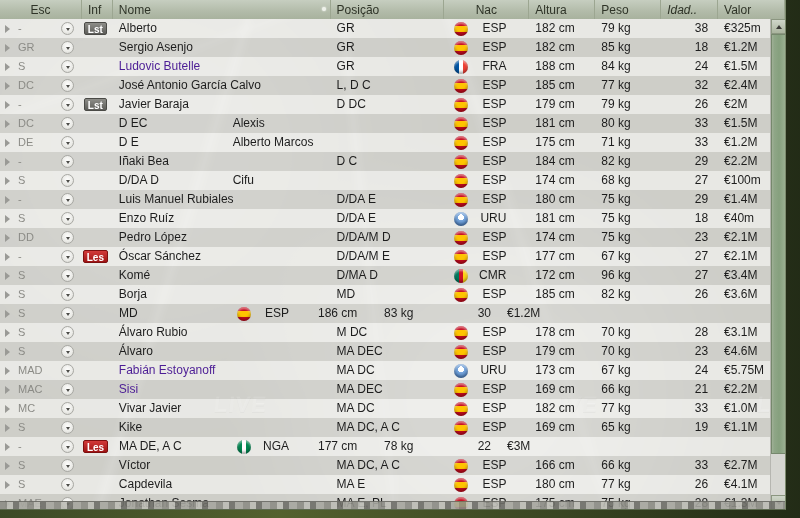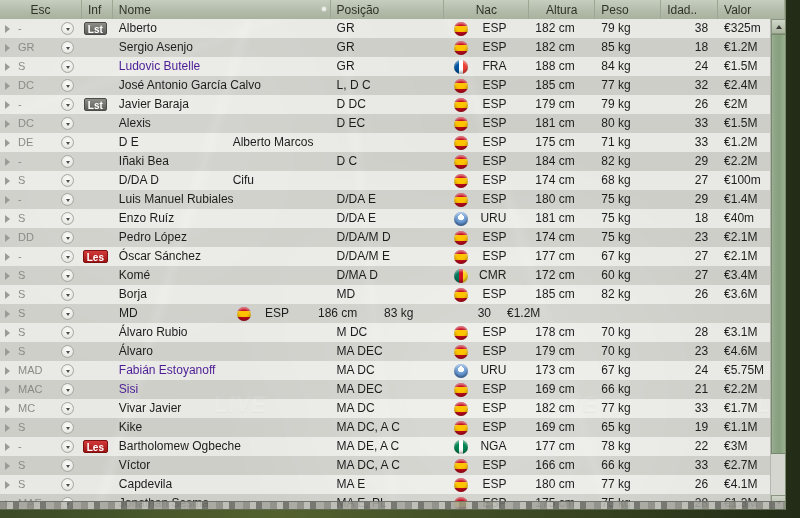--- a/index.html
+++ b/index.html
@@ -127,23 +127,23 @@
   .c-peso  { width: 66px; }
   .c-idade { width: 57px;  text-align:right; padding-right:10px; }
   .c-valor { width: 67px; }
 
   
   .h-esc   { width: 82px;  text-align:center; }
   .h-inf   { width: 31px; }
   .h-nome  { width: 218px; }
   .h-pos   { width: 114px; }
   .h-nac   { width: 85px;  text-align:center; padding-left:22px;}
-  .h-alt   { width: 66px; text-align: center; }
+  .h-alt   { width: 66px; }
   .h-peso  { width: 66px; }
-  .h-idade { width: 57px; }
+  .h-idade { width: 57px; font-style: italic; }
   .h-valor { width: 67px; border-right:none; }
 
   
   .expander {
     width: 14px; height: 19px;
     display:flex; align-items:center; justify-content:center;
     flex: none;
   }
   .expander i {
     display:block;
@@ -403,22 +403,22 @@
           <div class="cell c-esc">
             <div class="expander">
               <i></i>
             </div>
             <div class="esc-abbr">DC</div>
             <div class="dot-btn">
               <i></i>
             </div>
           </div>
           <div class="cell c-inf"></div>
+          <div class="cell c-pos">D EC</div>
           <div class="cell c-nome"><span class="nome-text">Alexis</span></div>
-          <div class="cell c-pos">D EC</div>
           <div class="cell c-nac">
             <span class="flag ESP"></span>
             <span class="nac-code">ESP</span>
           </div>
           <div class="cell c-alt">181 cm</div>
           <div class="cell c-peso">80 kg</div>
           <div class="cell c-idade">33</div>
           <div class="cell c-valor">€1.5M</div>
         </div>
         <div class="row even">
@@ -588,21 +588,21 @@
             </div>
           </div>
           <div class="cell c-inf"></div>
           <div class="cell c-nome"><span class="nome-text">Komé</span></div>
           <div class="cell c-pos">D/MA D</div>
           <div class="cell c-nac">
             <span class="flag CMR"></span>
             <span class="nac-code">CMR</span>
           </div>
           <div class="cell c-alt">172 cm</div>
-          <div class="cell c-peso">60 kg</div>
+          <div class="cell c-peso">96 kg</div>
           <div class="cell c-idade">27</div>
           <div class="cell c-valor">€3.4M</div>
         </div>
         <div class="row even">
           <div class="cell c-esc">
             <div class="expander">
               <i></i>
             </div>
             <div class="esc-abbr">S</div>
             <div class="dot-btn">
@@ -743,21 +743,21 @@
           <div class="cell c-inf"></div>
           <div class="cell c-nome"><span class="nome-text">Vivar Javier</span></div>
           <div class="cell c-pos">MA DC</div>
           <div class="cell c-nac">
             <span class="flag ESP"></span>
             <span class="nac-code">ESP</span>
           </div>
           <div class="cell c-alt">182 cm</div>
           <div class="cell c-peso">77 kg</div>
           <div class="cell c-idade">33</div>
-          <div class="cell c-valor">€1.7M</div>
+          <div class="cell c-valor">€1.0M</div>
         </div>
         <div class="row odd">
           <div class="cell c-esc">
             <div class="expander">
               <i></i>
             </div>
             <div class="esc-abbr">S</div>
             <div class="dot-btn">
               <i></i>
             </div>
@@ -780,21 +780,20 @@
               <i></i>
             </div>
             <div class="esc-abbr">-</div>
             <div class="dot-btn">
               <i></i>
             </div>
           </div>
           <div class="cell c-inf">
             <span class="badge les">Les</span>
           </div>
-          <div class="cell c-nome"><span class="nome-text">Bartholomew Ogbeche</span></div>
           <div class="cell c-pos">MA DE, A C</div>
           <div class="cell c-nac">
             <span class="flag NGA"></span>
             <span class="nac-code">NGA</span>
           </div>
           <div class="cell c-alt">177 cm</div>
           <div class="cell c-peso">78 kg</div>
           <div class="cell c-idade">22</div>
           <div class="cell c-valor">€3M</div>
         </div>

